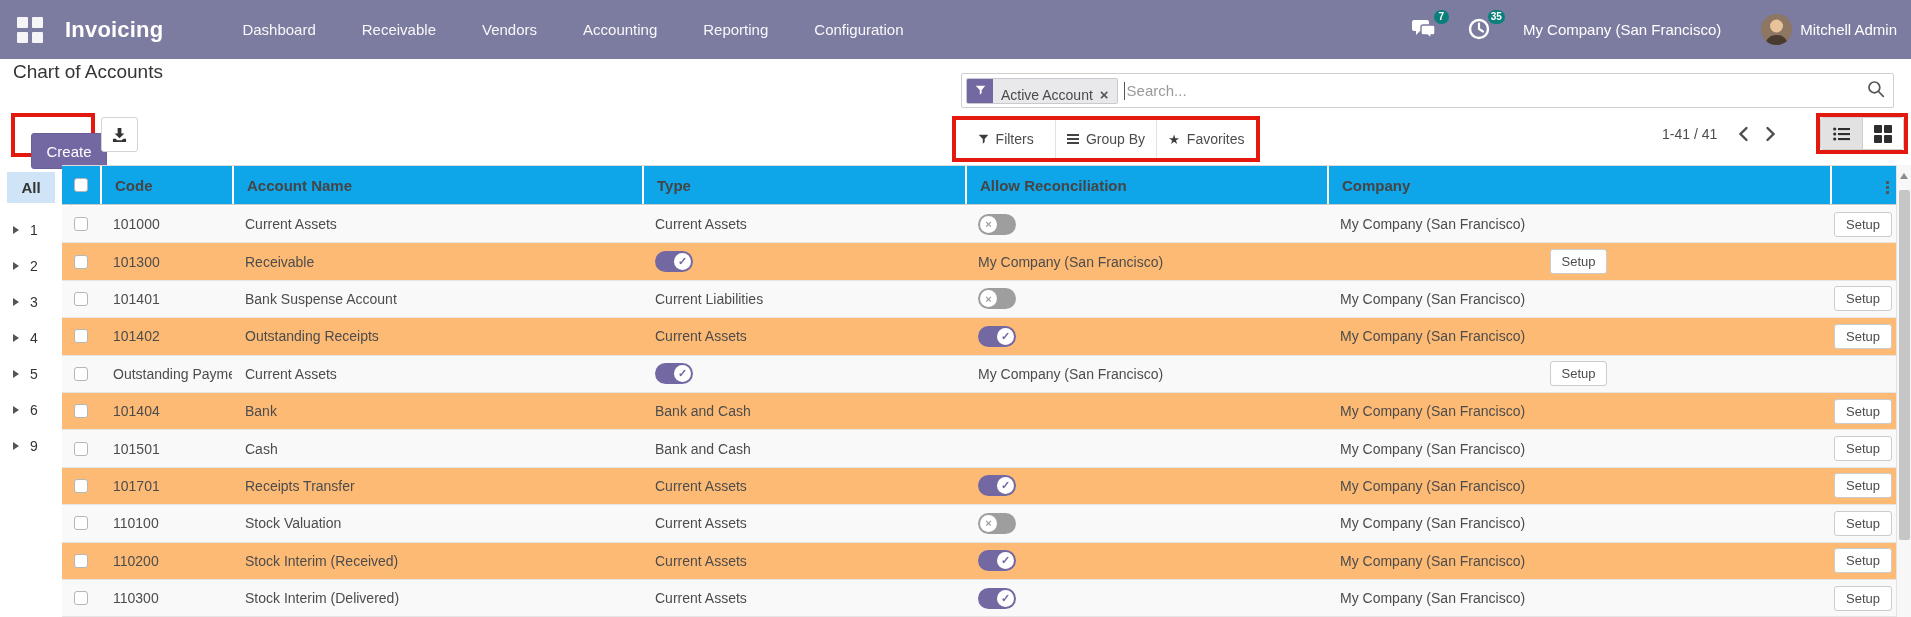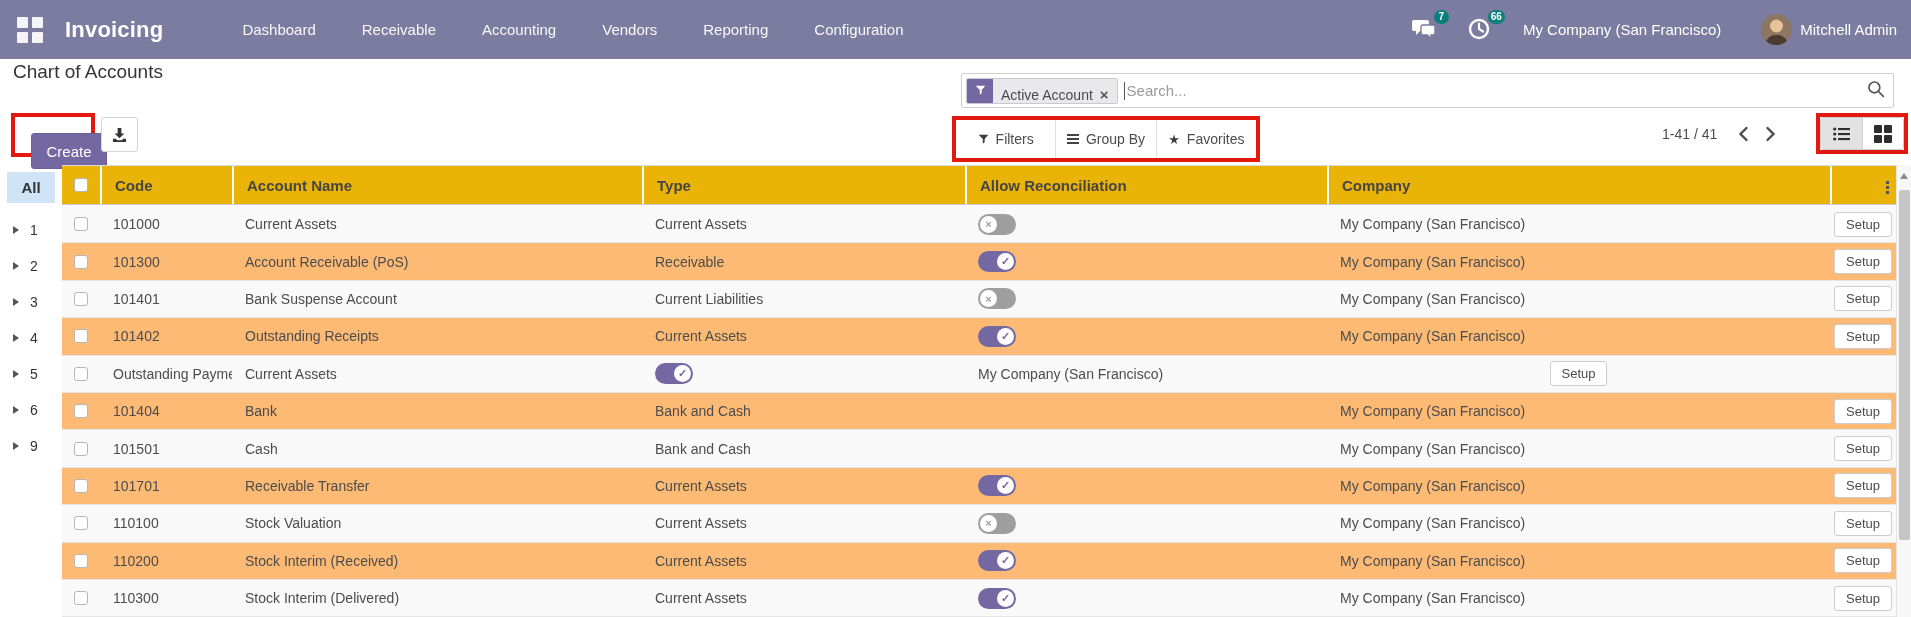--- a/index.html
+++ b/index.html
@@ -85,21 +85,21 @@
     color:#333; cursor:pointer; }
   .side-groups{ margin-top:9px; }
   .side-group{ height:36px; display:flex; align-items:center; padding-left:13px; gap:11px;
     font-size:14px; color:#333; cursor:pointer; }
   .tri-right{ width:0; height:0; border-left:6px solid #555;
     border-top:4px solid transparent; border-bottom:4px solid transparent; }
 
   
   .grid-cols{ display:grid; grid-template-columns:38px 132px 410px 323px 362px 503px 1fr; }
   .thead{ position:absolute; left:62px; top:165px; width:1834px; height:40px;
-    background:#eab308; border-top:1px solid #dcdcdc; border-bottom:1px solid #c9c9c9; }
+    background:#0ea5e9; border-top:1px solid #dcdcdc; border-bottom:1px solid #c9c9c9; }
   .th{ display:flex; align-items:center; padding-left:13px; font-size:15px; font-weight:bold;
     color:#454545; cursor:pointer; }
   .th + .th{ border-left:2px solid #fff; }
   .th.c-check{ justify-content:center; padding-left:0; }
   .opt-cols{ position:absolute; right:5px; top:13px; display:flex; flex-direction:column; gap:2px;
     cursor:pointer; padding:2px;}
   .opt-cols div{ width:3px; height:3px; background:#555; }
 
   .tbody{ position:absolute; left:62px; top:206px; width:1834px; height:411px; overflow:hidden; }
   .trow{ height:37.4px; cursor:pointer; border-bottom:1px solid #e5e5e5; background:#fdba74; }
@@ -135,40 +135,40 @@
   <div class="apps-grid">
     <div></div>
       <div></div>
       <div></div>
       <div></div>
   </div>
   <div class="brand">Invoicing</div>
   <div class="menus">
       <span class="nav-item">Dashboard</span>
       <span class="nav-item">Receivable</span>
+      <span class="nav-item">Vendors</span>
       <span class="nav-item">Accounting</span>
-      <span class="nav-item">Vendors</span>
       <span class="nav-item">Reporting</span>
       <span class="nav-item">Configuration</span>
     </div>
 
   <div class="nav-right">
     <div class="systray-icon">
       <svg width="26" height="24" viewBox="0 0 26 24">
         <path fill="#fff" d="M3 3h13a2 2 0 0 1 2 2v7a2 2 0 0 1-2 2H9l-4 4v-4H3a2 2 0 0 1-2-2V5a2 2 0 0 1 2-2z"></path>
         <path fill="#fff" stroke="#7c7ba0" stroke-width="1.4" d="M12 8h10a2 2 0 0 1 2 2v6a2 2 0 0 1-2 2h-2v3.4L16.4 18H12a2 2 0 0 1-2-2v-6a2 2 0 0 1 2-2z"></path>
       </svg>
       <span class="badge">7</span>
     </div>
     <div class="systray-icon">
       <svg width="24" height="24" viewBox="0 0 24 24">
         <circle cx="12" cy="12" r="9" fill="none" stroke="#fff" stroke-width="2.4"></circle>
         <path d="M12 6.5V12l4 2.5" fill="none" stroke="#fff" stroke-width="2.2" stroke-linecap="round"></path>
       </svg>
-      <span class="badge">66</span>
+      <span class="badge">35</span>
     </div>
     <div class="company-name">My Company (San Francisco)</div>
     <div class="avatar">
       <svg width="31" height="31" viewBox="0 0 31 31">
         <rect width="31" height="31" fill="#8d7662"></rect>
         <circle cx="15.5" cy="12" r="6.5" fill="#e8c39a"></circle>
         <path d="M4 31c1-7 6-10 11.5-10S26 24 27 31z" fill="#4a3b30"></path>
       </svg>
     </div>
     <div class="user-name">Mitchell Admin</div>
@@ -337,21 +337,20 @@
     <div class="cell">My Company (San Francisco)</div>
     <div class="cell c-setup">
         <button class="setup-btn">Setup</button>
       </div>
   </div>
     <div class="trow grid-cols">
     <div class="cell c-check">
         <span class="checkbox"></span>
       </div>
     <div class="cell">101300</div>
-    <div class="cell">Account Receivable (PoS)</div>
     <div class="cell">Receivable</div>
     <div class="cell">
       <span class="toggle on">
           <span class="knob">✓</span>
         </span>
     </div>
     <div class="cell">My Company (San Francisco)</div>
     <div class="cell c-setup">
         <button class="setup-btn">Setup</button>
       </div>
@@ -434,21 +433,21 @@
     <div class="cell">My Company (San Francisco)</div>
     <div class="cell c-setup">
         <button class="setup-btn">Setup</button>
       </div>
   </div>
     <div class="trow grid-cols">
     <div class="cell c-check">
         <span class="checkbox"></span>
       </div>
     <div class="cell">101701</div>
-    <div class="cell">Receivable Transfer</div>
+    <div class="cell">Receipts Transfer</div>
     <div class="cell">Current Assets</div>
     <div class="cell">
       <span class="toggle on">
           <span class="knob">✓</span>
         </span>
     </div>
     <div class="cell">My Company (San Francisco)</div>
     <div class="cell c-setup">
         <button class="setup-btn">Setup</button>
       </div>

